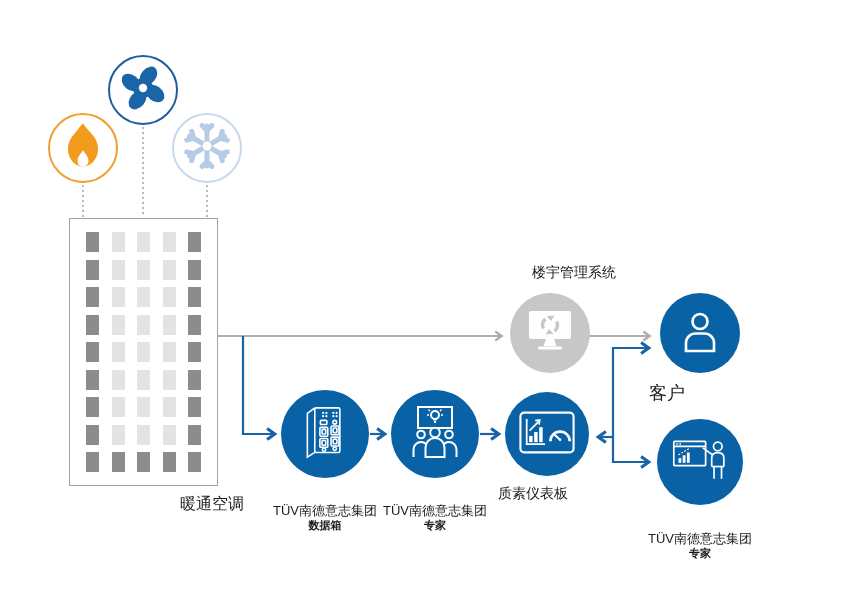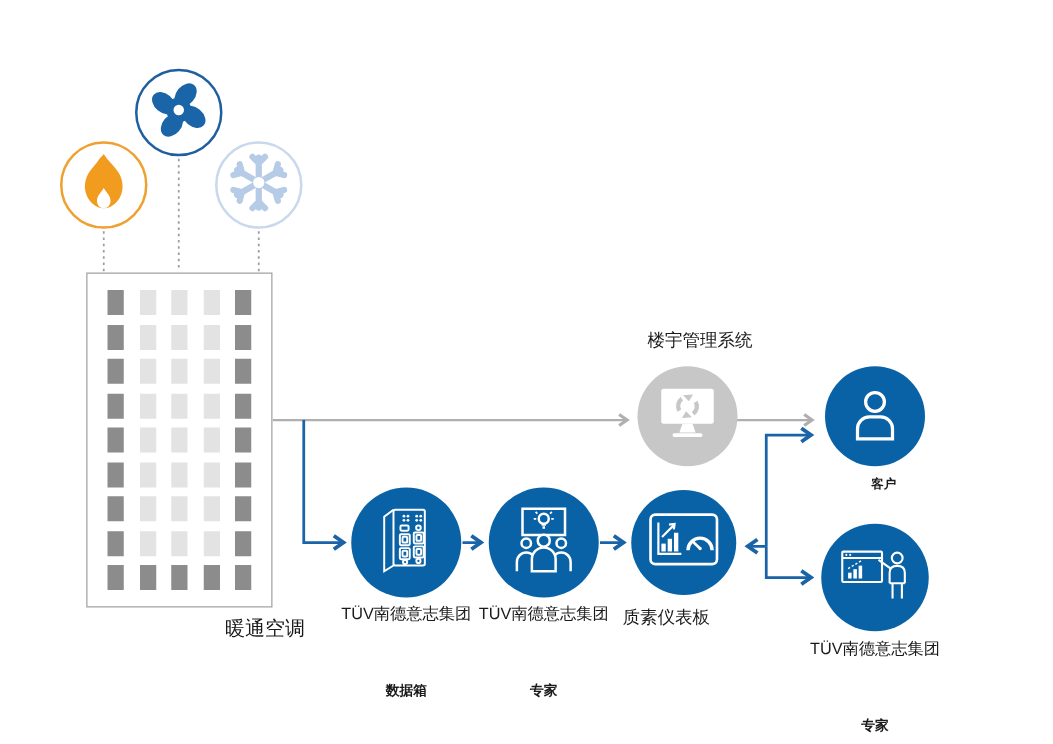--- a/index.html
+++ b/index.html
@@ -23,28 +23,28 @@
   .node.blue{background:var(--brand-blue,#0A62A6);}
   .node.gray{background:var(--gray-circle,#C7C7C7);}
   #bms-node{left:510px;top:293px;width:80px;height:80px;}
   #databox-node{left:281px;top:390px;width:88px;height:88px;}
   #experts-node{left:391px;top:390px;width:88px;height:88px;}
   #dashboard-node{left:505px;top:392px;width:84px;height:84px;}
   #customer-node{left:660px;top:293px;width:80px;height:80px;}
   #expert2-node{left:657px;top:419px;width:86px;height:86px;}
   
   .lbl{position:absolute;text-align:center;z-index:3;line-height:1.25;}
-  .lbl .l1{font-size:13px;font-weight:500;}
-  .lbl .l2{font-size:11px;font-weight:700;margin-top:48px;}
+  .lbl .l1{font-size:13px;font-weight:500;margin-top:20px;}
+  .lbl .l2{font-size:11px;font-weight:700;}
   #hvac-label{left:44px;top:494px;width:200px;font-size:16px;font-weight:500;text-align:right;}
-  #bms-label{left:480px;top:264px;width:160px;font-size:14px;font-weight:500;}
+  #bms-label{left:456px;top:264px;width:160px;font-size:14px;font-weight:500;text-align:right;}
   #databox-label{left:245px;top:483px;width:160px;}
   #experts-label{left:355px;top:483px;width:160px;}
   #dashboard-label{left:468px;top:485px;width:130px;font-size:14px;font-weight:500;}
-  #customer-label{left:662px;top:382px;width:90px;font-size:10px;font-weight:700;}
+  #customer-label{left:622px;top:382px;width:90px;font-size:18px;font-weight:400;}
   #expert2-label{left:620px;top:511px;width:160px;}
 </style>
 </head>
 <body>
 
 <div id="stage">
 
   <svg id="wires" viewBox="0 0 842 595">
     <defs>
       <marker id="mb" viewBox="0 0 10 10" refX="6" refY="5" markerWidth="7" markerHeight="7" orient="auto">

